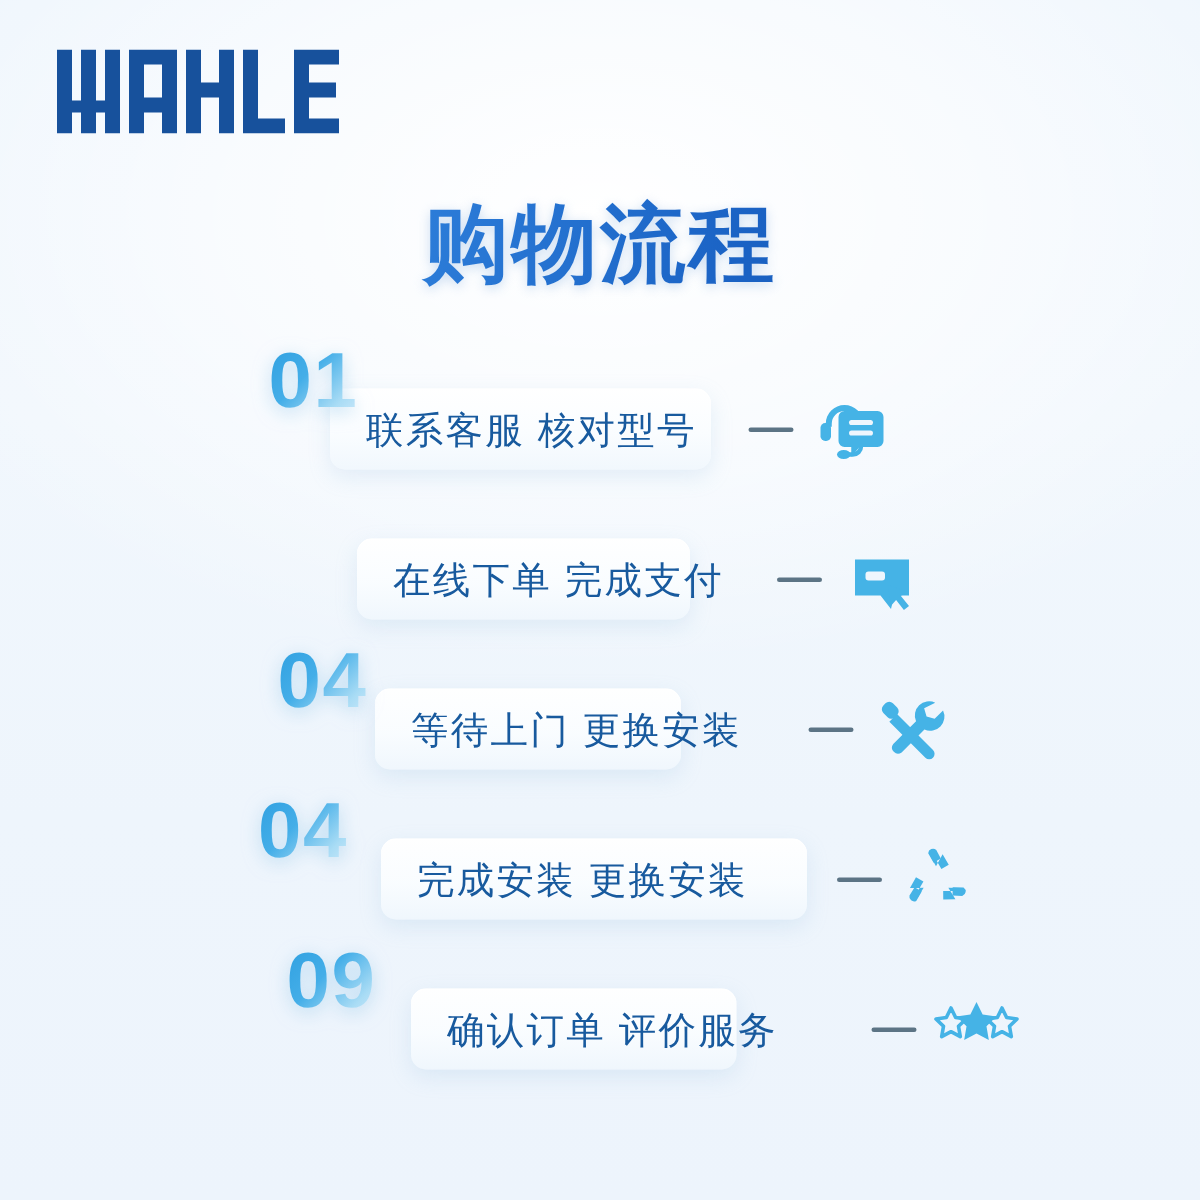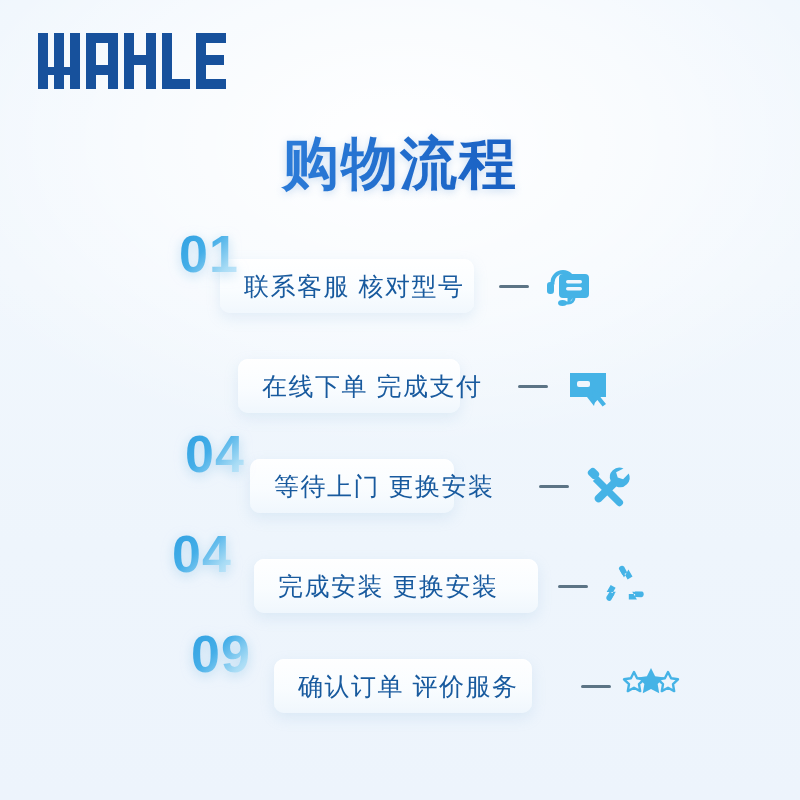--- a/index.html
+++ b/index.html
@@ -223,21 +223,21 @@
                 <path d="M-5.2,-18.2 a3.2,3.2 0 0 1 5.4,-2.1 L3.2,-14.6 L-1.6,-11.9 Z"></path>
               </g>
             </g>
           </g>
         </svg>
       </div>
     </div>
 
     <div class="step">
       <div class="step-num" style="left:167px">09</div>
-      <div class="pill" style="left:250px;width:258px">
+      <div class="pill" style="left:250px;width:217px">
         <span class="pill-text">确认订单 评价服务</span>
       </div>
       <div class="dash" style="left:557px"></div>
       <div class="step-icon" style="left:597px">
         <svg viewBox="0 0 60 52" width="60" height="52">
           <g stroke="#45b3e6" stroke-width="2.4" fill="none" stroke-linejoin="round">
             <path d="M13,12 l3.1,6.3 6.9,1 -5,4.9 1.2,6.9 -6.2,-3.3 -6.2,3.3 1.2,-6.9 -5,-4.9 6.9,-1 Z"></path>
             <path d="M47,12 l3.1,6.3 6.9,1 -5,4.9 1.2,6.9 -6.2,-3.3 -6.2,3.3 1.2,-6.9 -5,-4.9 6.9,-1 Z"></path>
           </g>
           <path d="M30,8 l4.1,8.3 9.2,1.3 -6.65,6.5 1.57,9.15 -8.22,-4.32 -8.22,4.32 1.57,-9.15 -6.65,-6.5 9.2,-1.3 Z" fill="#45b3e6"></path>

